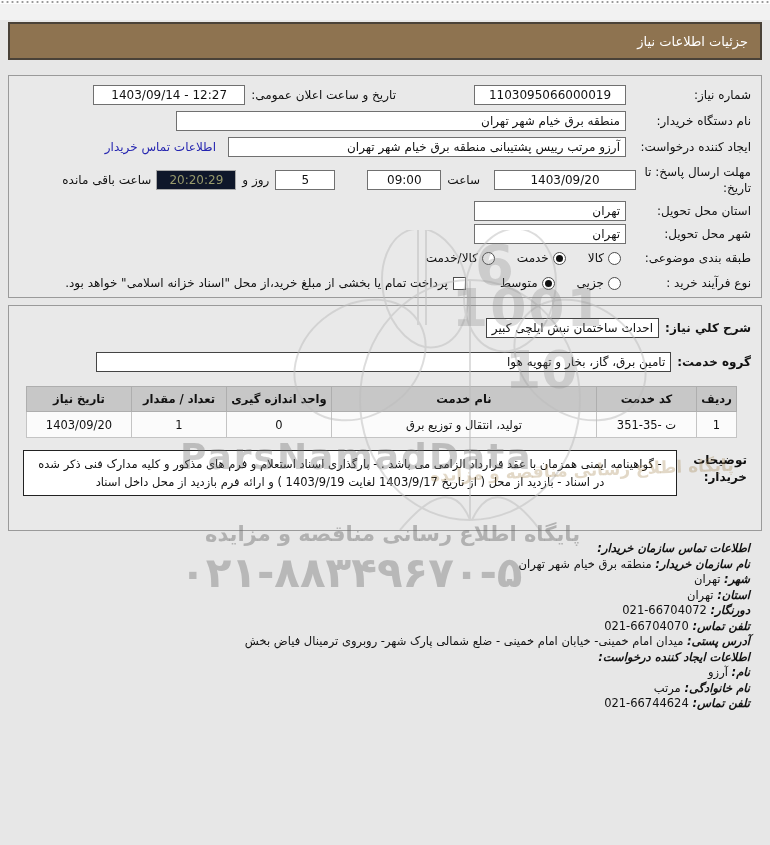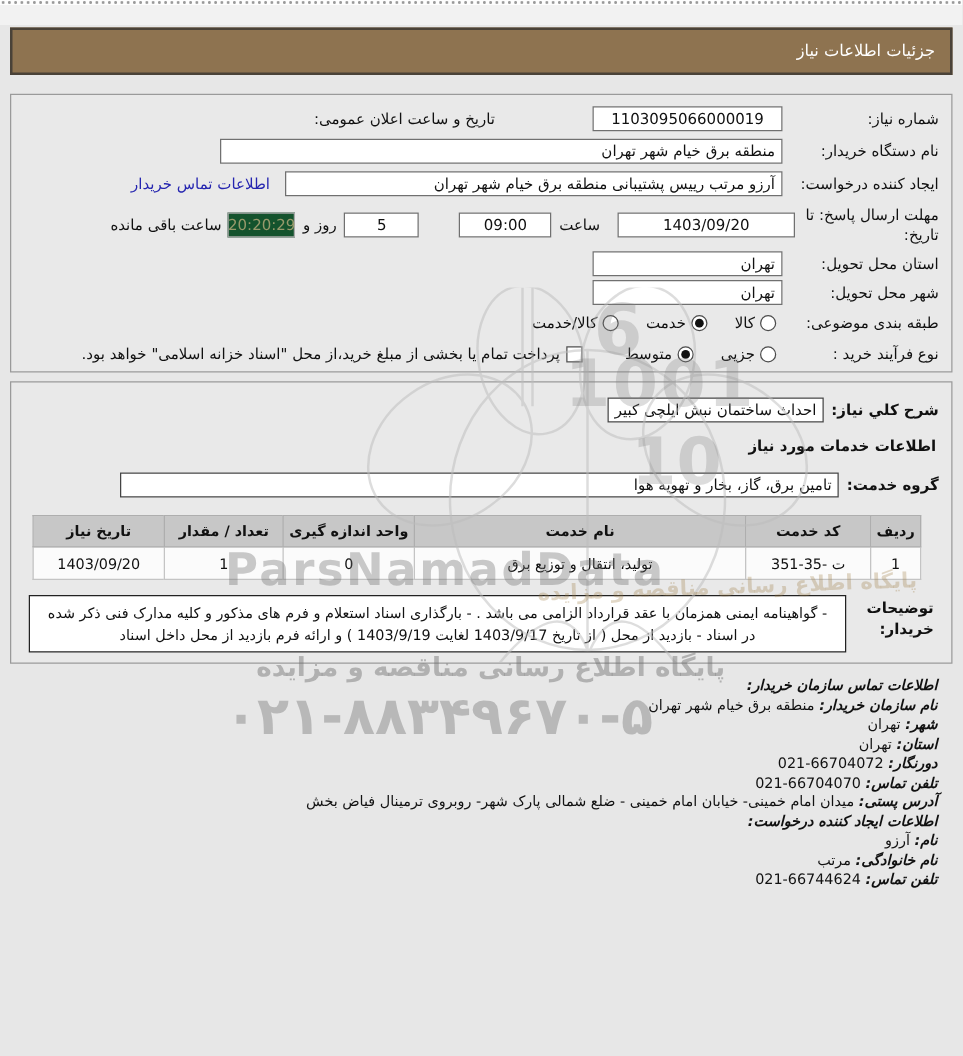--- a/index.html
+++ b/index.html
@@ -43,21 +43,21 @@
 
   .radio { width:13px; height:13px; border:1px solid #4c4c4c; border-radius:50%;
     background:#fff; display:inline-block; margin-left:4px; flex:none; }
   .radio.on { position:relative; }
   .radio.on::after { content:""; position:absolute; inset:2px; background:#111; border-radius:50%; }
   .radio.on { position:relative; }
   .checkbox { width:13px; height:13px; border:1px solid #4c4c4c; background:#fff;
     display:inline-block; margin-left:5px; flex:none; }
   .optlabel { margin-left:22px; white-space:nowrap; }
 
-  .remaining { background:#14532d; border:1px solid #a8a8a8; color:#97996b; width:54px; }
+  .remaining { background:#0f172a; border:1px solid #a8a8a8; color:#97996b; width:80px; }
 
   .heading { font-weight:bold; margin:12px 2px 10px 0; }
 
   table.svc { border-collapse:collapse; margin:14px 14px 0 0; table-layout:fixed; width:710px; }
   table.svc th { background:#c7c7c7; font-weight:bold; font-size:11.5px; height:25px;
     border:1px solid #aeaeae; }
   table.svc td { background:#fbfbfb; height:26px; text-align:center; font-size:11.5px;
     border:1px solid #c4c4c4; }
 
   .notesrow { display:flex; margin:12px 4px 0 4px; align-items:flex-start; }
@@ -94,20 +94,23 @@
 
 <div class="panel panel1">
 
   <div class="frow">
     <span class="lbl w125">شماره نیاز:</span>
     <div class="box center ltr" style="width:152px">
       <span>1103095066000019</span>
     </div>
     <span style="width:78px"></span>
     <span class="lbl">تاریخ و ساعت اعلان عمومی:</span>
+    <div class="box center ltr" style="width:152px">
+      <span>1403/09/14 - 12:27</span>
+    </div>
   </div>
 
   <div class="frow">
     <span class="lbl w125">نام دستگاه خریدار:</span>
     <div class="box" style="width:450px">
       <span>منطقه برق خیام شهر تهران</span>
     </div>
   </div>
 
   <div class="frow">
@@ -177,21 +180,20 @@
 
 <div class="panel panel2">
 
   <div class="frow">
     <span class="lbl b">شرح کلي نیاز:</span>
     <div class="box" style="min-width:172px; border-color:#444">
       <span>احداث ساختمان نبش ایلچی کبیر</span>
     </div>
   </div>
 
-  <div class="heading">اطلاعات خدمات مورد نیاز</div>
 
   <div class="frow" style="margin-top:14px">
     <span class="lbl b">گروه خدمت:</span>
     <div class="box" style="width:575px; border-color:#444">
       <span>تامین برق، گاز، بخار و تهویه هوا</span>
     </div>
   </div>
 
   <table class="svc" dir="rtl">
     <colgroup>

